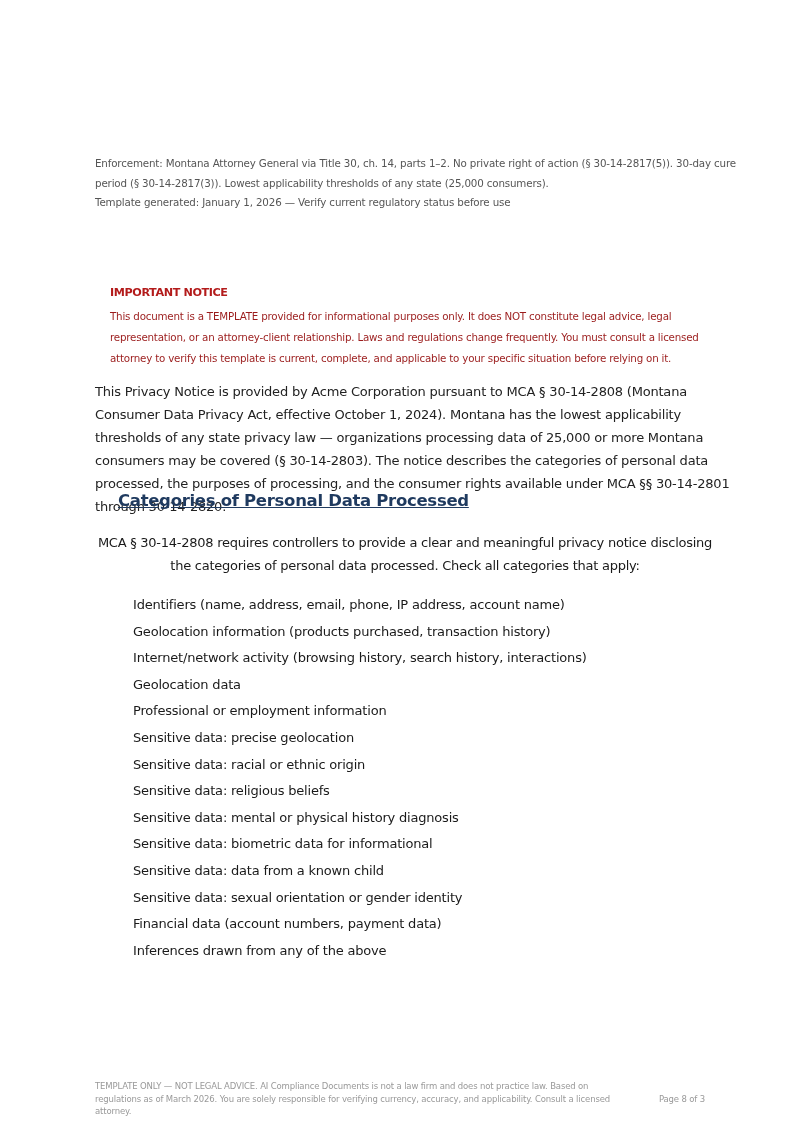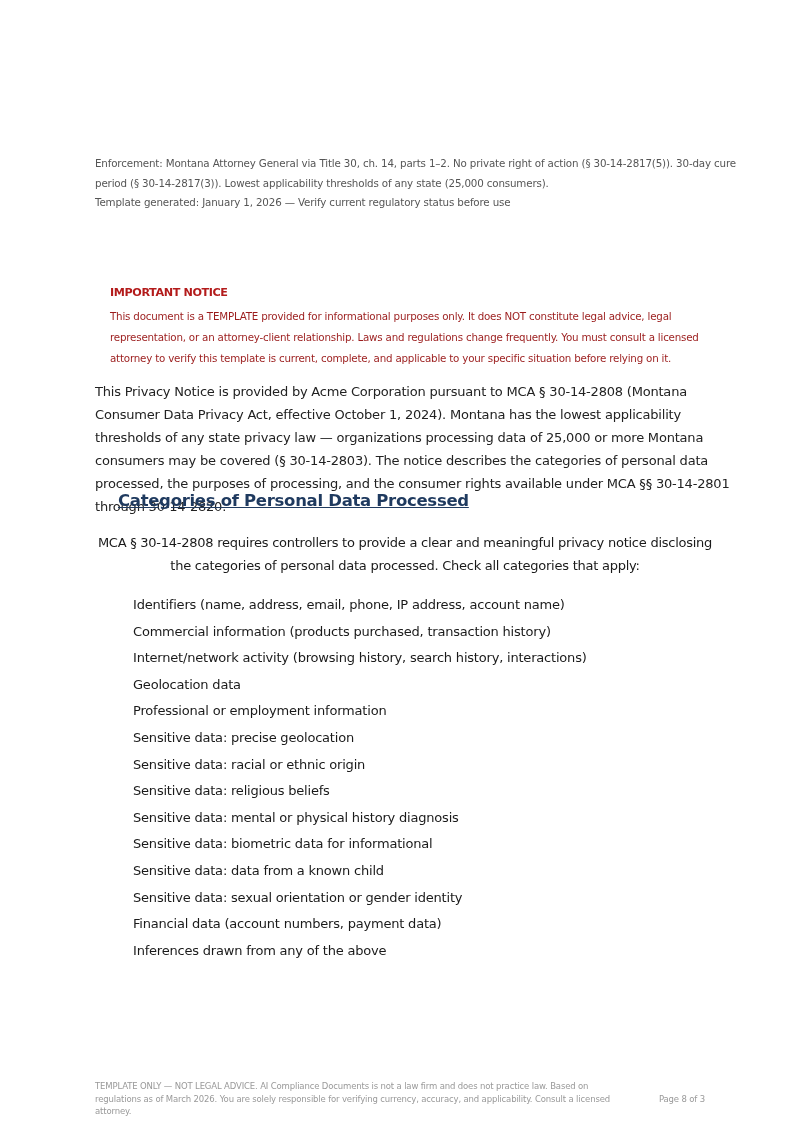--- a/index.html
+++ b/index.html
@@ -41,21 +41,21 @@
 </div>
 
 <p class="intro">This Privacy Notice is provided by Acme Corporation pursuant to MCA § 30-14-2808 (Montana Consumer Data Privacy Act, effective October 1, 2024). Montana has the lowest applicability thresholds of any state privacy law — organizations processing data of 25,000 or more Montana consumers may be covered (§ 30-14-2803). The notice describes the categories of personal data processed, the purposes of processing, and the consumer rights available under MCA §§ 30-14-2801 through 30-14-2820.</p>
 
 <h2 class="section-heading">Categories of Personal Data Processed</h2>
 
 <p class="section-intro">MCA § 30-14-2808 requires controllers to provide a clear and meaningful privacy notice disclosing the categories of personal data processed. Check all categories that apply:</p>
 
 <ul class="cat-list">
   <li>Identifiers (name, address, email, phone, IP address, account name)</li>
-  <li>Commercial information (products purchased, transaction history)</li>
+  <li>Geolocation information (products purchased, transaction history)</li>
   <li>Internet/network activity (browsing history, search history, interactions)</li>
   <li>Geolocation data</li>
   <li>Professional or employment information</li>
   <li>Sensitive data: precise geolocation</li>
   <li>Sensitive data: racial or ethnic origin</li>
   <li>Sensitive data: religious beliefs</li>
   <li>Sensitive data: mental or physical history diagnosis</li>
   <li>Sensitive data: biometric data for informational</li>
   <li>Sensitive data: data from a known child</li>
   <li>Sensitive data: sexual orientation or gender identity</li>

